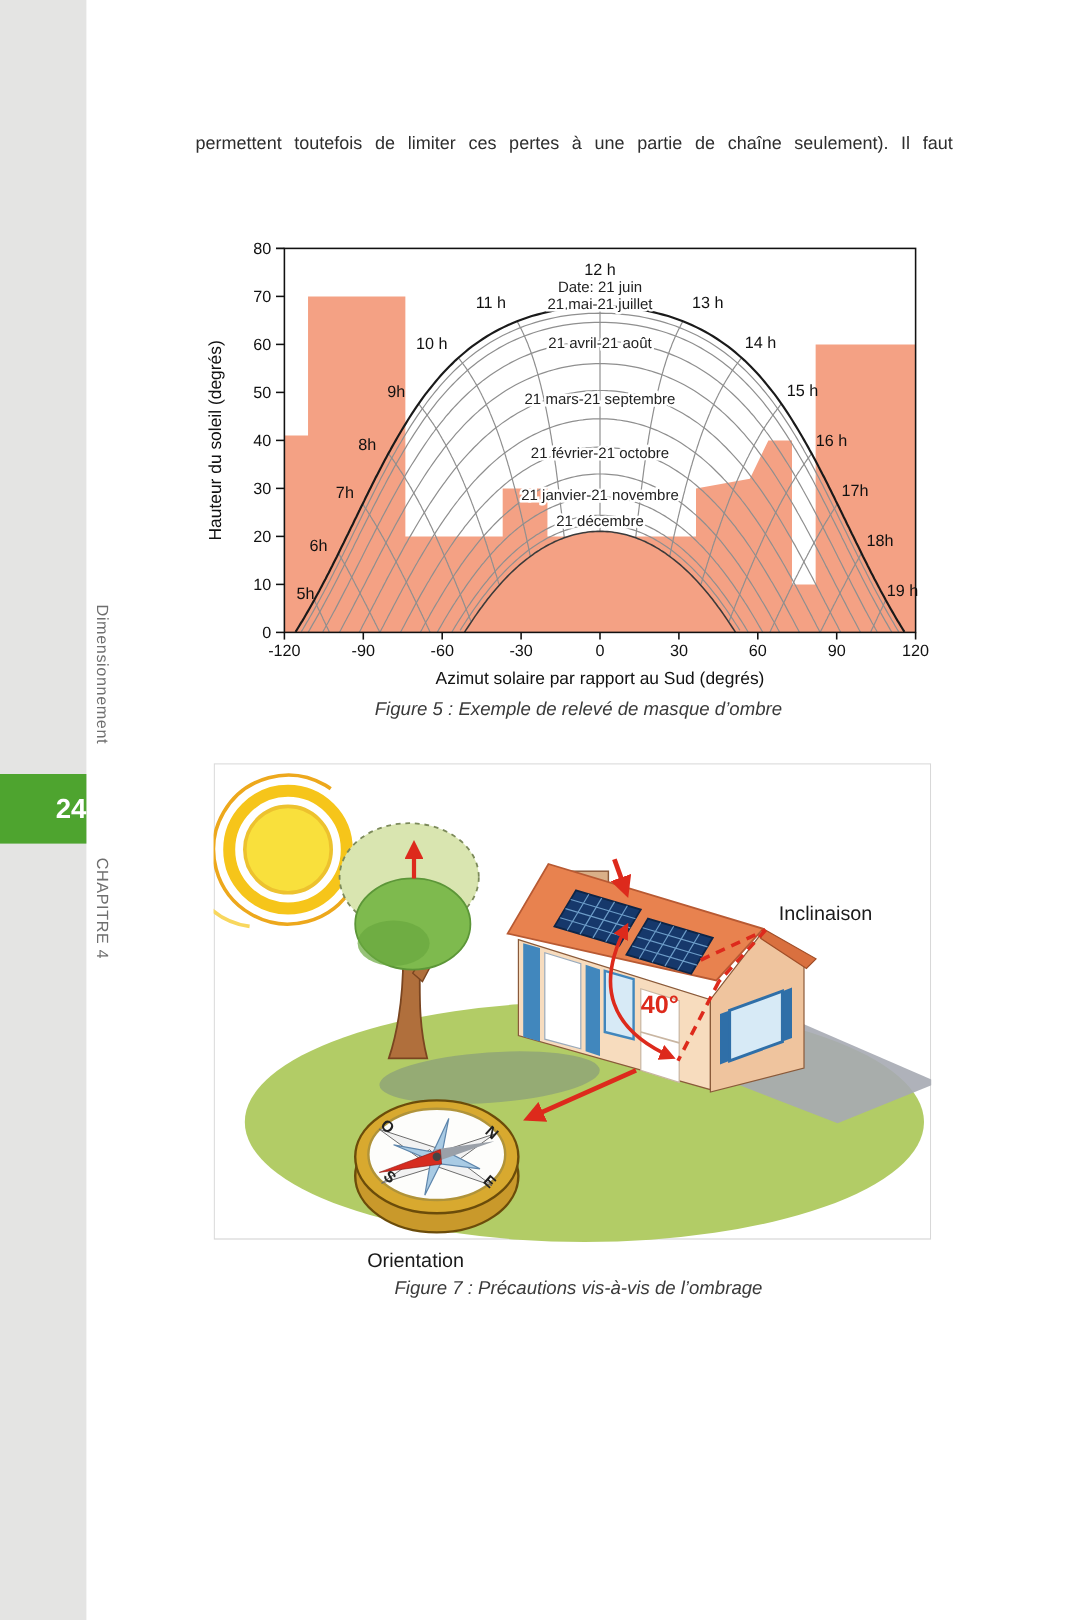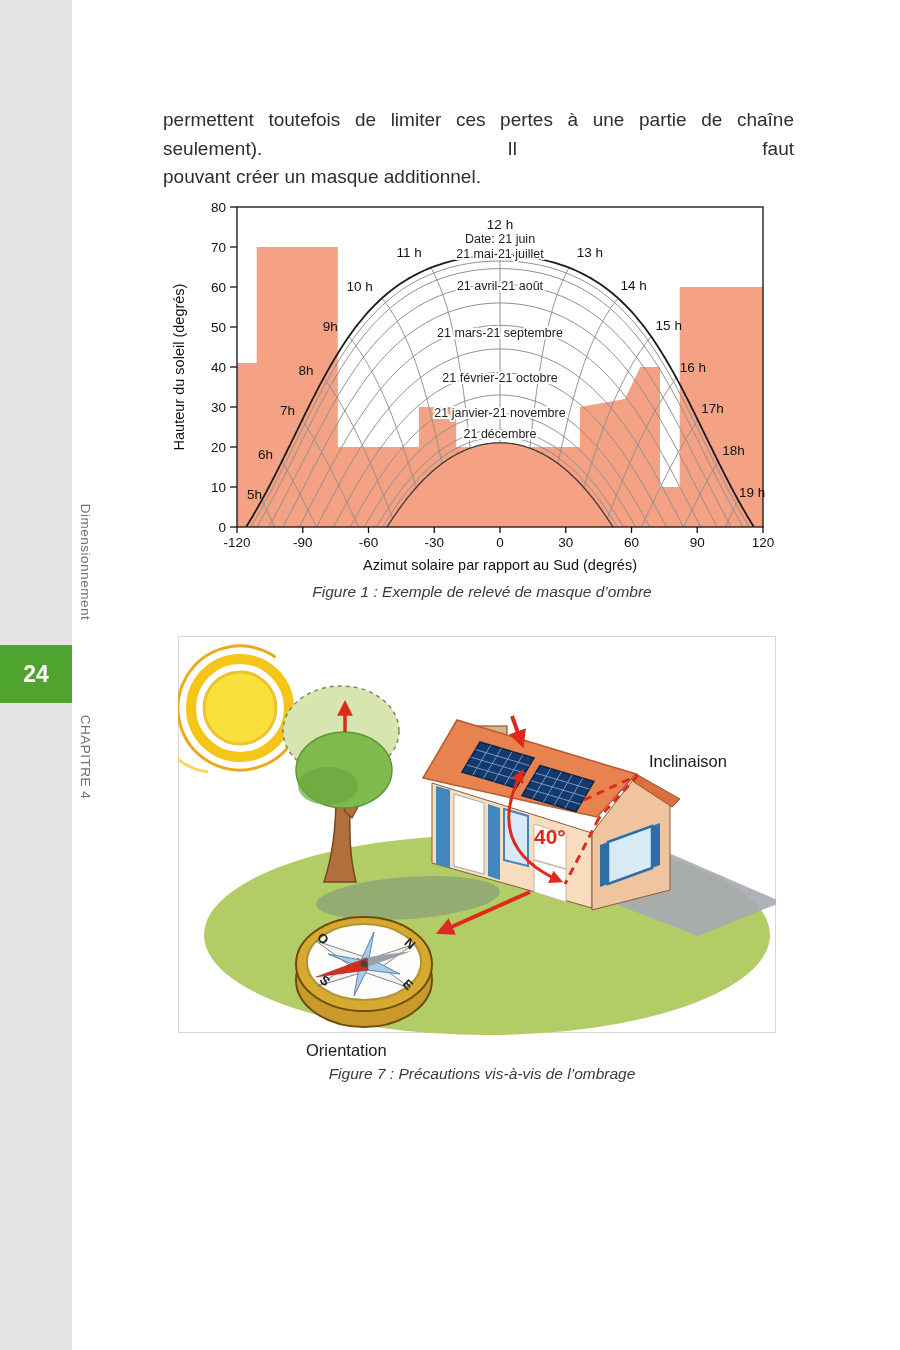--- a/index.html
+++ b/index.html
@@ -4,23 +4,23 @@
 <style>
   html,body{margin:0;padding:0;background:#fff;}
   .page{position:relative;width:900px;height:1350px;background:#ffffff;overflow:hidden;
         font-family:"Liberation Sans",sans-serif;}
   .sidebar-bar{position:absolute;left:0;top:0;width:72px;height:1350px;background:#E4E4E3;}
   .vtext{position:absolute;color:#6F6F6F;font-size:13.5px;letter-spacing:.5px;white-space:nowrap;
          transform:translate(-50%,-50%) rotate(90deg);}
   .vtext.dim{left:85px;top:562px;}
   .vtext.chap{left:85px;top:757px;}
   .pagenum{position:absolute;left:0;top:645px;width:72px;height:58px;background:#4EA42F;
-           display:flex;align-items:center;justify-content:center;color:#fff;
+           display:flex;align-items:center;justify-content:flex-end;color:#fff;
            font-size:23px;font-weight:bold;}
-  .para{position:absolute;left:163px;top:106px;width:631px;font-size:19px;line-height:28.5px;
+  .para{position:absolute;left:163px;top:106px;width:631px;font-size:15px;line-height:28.5px;
         color:#2E2E2E;}
   .para .line.just{text-align:justify;text-align-last:justify;}
   .caption{position:absolute;left:160px;width:644px;text-align:center;font-style:italic;
            font-size:15.5px;color:#3A3A3A;}
   .cap1{top:583px;}
   .cap2{top:1065px;}
   #fig1{position:absolute;left:160px;top:195px;}
   #fig2{position:absolute;left:178px;top:636px;}
   svg text{font-family:"Liberation Sans",sans-serif;}
 </style>
@@ -31,21 +31,20 @@
 
   <div class="sidebar-bar"></div>
   <div class="vtext dim">Dimensionnement</div>
   <div class="pagenum">
       <span>24</span>
     </div>
   <div class="vtext chap">CHAPITRE 4</div>
 
   <div id="para" class="para">
       <div class="line just">permettent toutefois de limiter ces pertes à une partie de chaîne seulement). Il faut</div>
-      <div class="line">pouvant créer un masque additionnel.</div>
     </div>
 
   <svg id="fig1" width="644" height="400" viewBox="0 0 644 400">
       <path d="M77,332L77.0,168.0L96.7,168.0L96.7,52.0L177.8,52.0L177.8,252.0L258.9,252.0L258.9,212.0L296.2,212.0L296.2,252.0L313.7,252.0L324.7,249.2L340.0,247.6L355.3,249.2L366.3,252.0L420.0,252.0L420.0,212.0L464.9,204.0L480.3,172.0L500.0,172.0L500.0,292.0L519.7,292.0L519.7,92.0L603.0,92.0L603,332Z" fill="#F4A184"></path>
       <clipPath id="plotclip">
         <rect x="77" y="12" width="526" height="320"></rect>
       </clipPath>
       <g clip-path="url(#plotclip)">
         <polyline points="114.8,332.4 114.2,331.2 113.7,330.0 113.1,328.8 112.5,327.6 112.0,326.5 111.4,325.3 110.9,324.1 110.3,322.9 109.8,321.8 109.2,320.6 108.7,319.4 108.1,318.2 107.6,317.1 107.0,315.9 106.5,314.7 105.9,313.5 105.3,312.4 104.8,311.2 104.2,310.0 103.7,308.8 103.1,307.7 102.6,306.5 102.0,305.3" fill="none" stroke="#8F8F8F" stroke-width="1"></polyline>
         <polyline points="156.3,331.6 155.8,330.4 155.2,329.3 154.6,328.1 154.1,327.0 153.5,325.9 152.9,324.7 152.3,323.6 151.8,322.4 151.2,321.3 150.6,320.2 150.1,319.0 149.5,317.9 148.9,316.7 148.3,315.6 147.8,314.5 147.2,313.3 146.6,312.2 146.0,311.1 145.5,309.9 144.9,308.8 144.3,307.7 143.7,306.5 143.1,305.4 142.6,304.2 142.0,303.1 141.4,302.0 140.8,300.9 140.2,299.7 139.7,298.6 139.1,297.5 138.5,296.3 137.9,295.2 137.3,294.1 136.7,293.0 136.1,291.8 135.5,290.7 135.0,289.6 134.4,288.5 133.8,287.3 133.2,286.2 132.6,285.1 132.0,284.0 131.4,282.9 130.8,281.8 130.2,280.7 129.6,279.5 129.0,278.4 128.4,277.3 127.8,276.2 127.2,275.1 126.6,274.0 125.9,272.9 125.3,271.8 124.7,270.7 124.1,269.6 123.5,268.5 122.9,267.4 122.2,266.3" fill="none" stroke="#8F8F8F" stroke-width="1"></polyline>
@@ -131,21 +130,21 @@
       <text x="592.0416666666667" y="302" font-size="13.5" fill="#111" text-anchor="middle">19 h</text>
       <text x="340" y="243.2" font-size="12.5" fill="#222" text-anchor="middle" stroke="#fff" stroke-width="4" paint-order="stroke">21 décembre</text>
       <text x="340" y="222" font-size="12.5" fill="#222" text-anchor="middle" stroke="#fff" stroke-width="4" paint-order="stroke">21 janvier-21 novembre</text>
       <text x="340" y="186.8" font-size="12.5" fill="#222" text-anchor="middle" stroke="#fff" stroke-width="4" paint-order="stroke">21 février-21 octobre</text>
       <text x="340" y="142" font-size="12.5" fill="#222" text-anchor="middle" stroke="#fff" stroke-width="4" paint-order="stroke">21 mars-21 septembre</text>
       <text x="340" y="94.80000000000001" font-size="12.5" fill="#222" text-anchor="middle" stroke="#fff" stroke-width="4" paint-order="stroke">21 avril-21 août</text>
       <text x="340" y="62.80000000000001" font-size="12.5" fill="#222" text-anchor="middle" stroke="#fff" stroke-width="4" paint-order="stroke">21 mai-21 juillet</text>
       <text x="340" y="34" font-size="13.5" fill="#111" text-anchor="middle">12 h</text>
       <text x="340" y="48" font-size="12.5" fill="#222" text-anchor="middle" stroke="#fff" stroke-width="4" paint-order="stroke">Date: 21 juin</text>
     </svg>
-  <div class="caption cap1">Figure 1 : Exemple de relevé de masque d’ombre</div>
+  <div class="caption cap1">Figure 5 : Exemple de relevé de masque d’ombre</div>
 
   <svg id="fig2" width="598" height="434" viewBox="0 0 598 434">
     <defs>
       <marker id="arr" viewBox="0 0 10 10" refX="7.5" refY="5" markerWidth="4.5" markerHeight="4.5" orient="auto-start-reverse">
         <path d="M0,0 L10,5 L0,10 Z" fill="#DD2A1C"></path>
       </marker>
     </defs>
 
     <rect x="0.5" y="0.5" width="597" height="396" fill="none" stroke="#D8D8D8" stroke-width="1"></rect>
 

